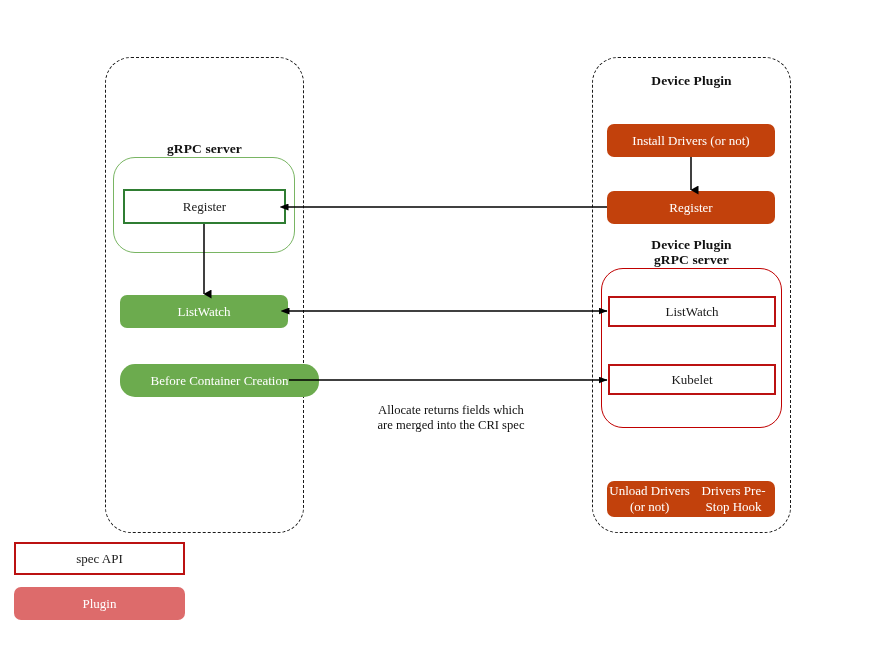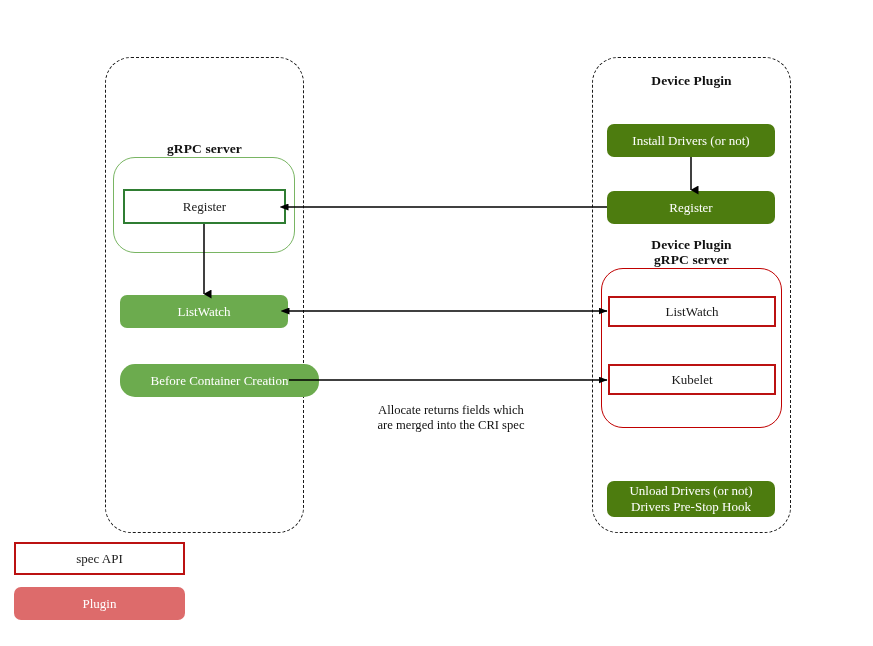--- a/index.html
+++ b/index.html
@@ -66,21 +66,21 @@
     border-radius: 7px;
     display: flex;
     align-items: center;
     justify-content: center;
     font-size: 13px;
     color: #ffffff;
     text-align: center;
     line-height: 16px;
   }
   .action-green { background: #6cab4e; }
-  .action-red   { background: #4d7c0f; }
+  .action-red   { background: #c2410c; }
 
   
   .annotation {
     font-family: "Liberation Serif", "DejaVu Serif", serif;
     font-weight: normal;
     font-size: 12.6px;
     color: #111111;
     text-align: center;
     line-height: 15px;
     white-space: pre-line;
@@ -142,21 +142,21 @@
 
   <div class="abs heading" style="left:592px; top:237px; width:199px;">Device Plugin</div>
   <div class="abs heading" style="left:592px; top:252px; width:199px;">gRPC server</div>
 
   <div class="abs server-box server-red" style="left:601px; top:268px; width:181px; height:160px;"></div>
 
   <div class="abs api-box api-red" style="left:608px; top:296px; width:168px; height:31px;">ListWatch</div>
 
   <div class="abs api-box api-red" style="left:608px; top:364px; width:168px; height:31px;">Kubelet</div>
 
-  <div class="abs action-box action-red" style="left:607px; top:481px; width:168px; height:36px; flex-direction:column;">
+  <div class="abs action-box action-red" style="left:607px; top:481px; width:168px; height:36px; flex-direction:row;">
     <span>Unload Drivers (or not)</span>
     <span>Drivers Pre-Stop Hook</span>
   </div>
 
   <div class="abs annotation" style="left:340px; top:403px; width:222px;">Allocate returns fields which
 are merged into the CRI spec</div>
 
   <div class="abs legend-api" style="left:14px; top:542px; width:171px; height:33px;">spec API</div>
 
   <div class="abs legend-action" style="left:14px; top:587px; width:171px; height:33px;">Plugin</div>

